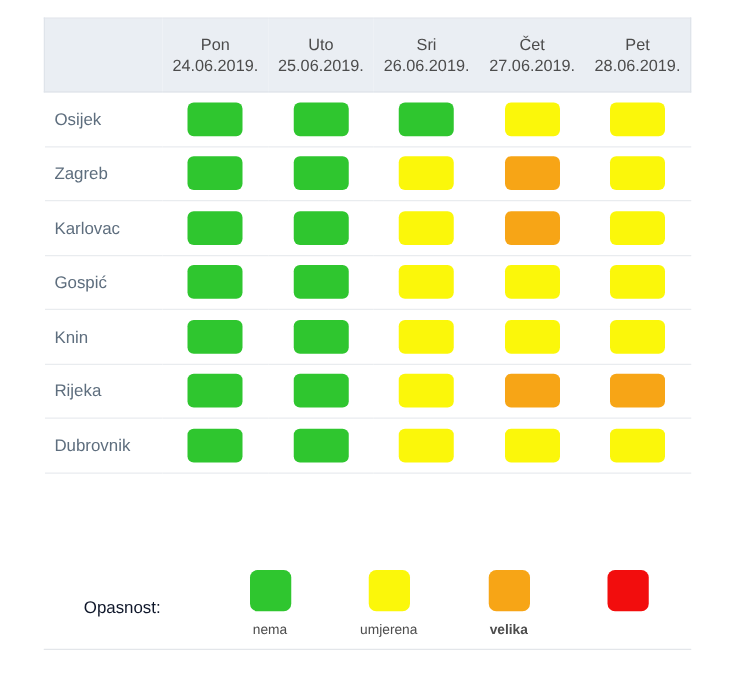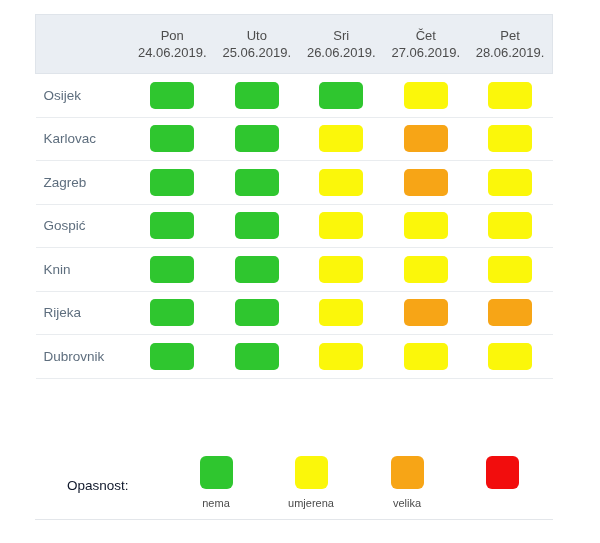--- a/index.html
+++ b/index.html
@@ -119,21 +119,21 @@
   }
   .legend-item .lg-label {
     display: block;
     margin-top: 4px;
     font-size: 11px;
     color: #4c4c4c;
     white-space: nowrap;
   }
   .legend-item.i0 { left: 133px; }
   .legend-item.i1 { left: 228px; }
-  .legend-item.i2 { left: 324px; }
+  .legend-item.i2 { left: 324px; font-weight: bold; }
   .legend-item.i3 { left: 419px; }
 
   .legend-rule {
     position: absolute;
     left: 35px;
     top: 519px;
     width: 518px;
     height: 1px;
     background: #e3e6ea;
   }
@@ -172,29 +172,29 @@
     <tbody id="table-body">
         <tr>
           <td class="city-cell">Osijek</td>
           <td><span class="swatch" style="background: rgb(47, 198, 47);"></span></td>
           <td><span class="swatch" style="background: rgb(47, 198, 47);"></span></td>
           <td><span class="swatch" style="background: rgb(47, 198, 47);"></span></td>
           <td><span class="swatch" style="background: rgb(251, 247, 10);"></span></td>
           <td><span class="swatch" style="background: rgb(251, 247, 10);"></span></td>
         </tr>
         <tr>
+          <td class="city-cell">Zagreb</td>
+          <td><span class="swatch" style="background: rgb(47, 198, 47);"></span></td>
+          <td><span class="swatch" style="background: rgb(47, 198, 47);"></span></td>
+          <td><span class="swatch" style="background: rgb(251, 247, 10);"></span></td>
+          <td><span class="swatch" style="background: rgb(247, 165, 22);"></span></td>
+          <td><span class="swatch" style="background: rgb(251, 247, 10);"></span></td>
+        </tr>
+        <tr>
           <td class="city-cell">Karlovac</td>
-          <td><span class="swatch" style="background: rgb(47, 198, 47);"></span></td>
-          <td><span class="swatch" style="background: rgb(47, 198, 47);"></span></td>
-          <td><span class="swatch" style="background: rgb(251, 247, 10);"></span></td>
-          <td><span class="swatch" style="background: rgb(247, 165, 22);"></span></td>
-          <td><span class="swatch" style="background: rgb(251, 247, 10);"></span></td>
-        </tr>
-        <tr>
-          <td class="city-cell">Zagreb</td>
           <td><span class="swatch" style="background: rgb(47, 198, 47);"></span></td>
           <td><span class="swatch" style="background: rgb(47, 198, 47);"></span></td>
           <td><span class="swatch" style="background: rgb(251, 247, 10);"></span></td>
           <td><span class="swatch" style="background: rgb(247, 165, 22);"></span></td>
           <td><span class="swatch" style="background: rgb(251, 247, 10);"></span></td>
         </tr>
         <tr>
           <td class="city-cell">Gospić</td>
           <td><span class="swatch" style="background: rgb(47, 198, 47);"></span></td>
           <td><span class="swatch" style="background: rgb(47, 198, 47);"></span></td>

